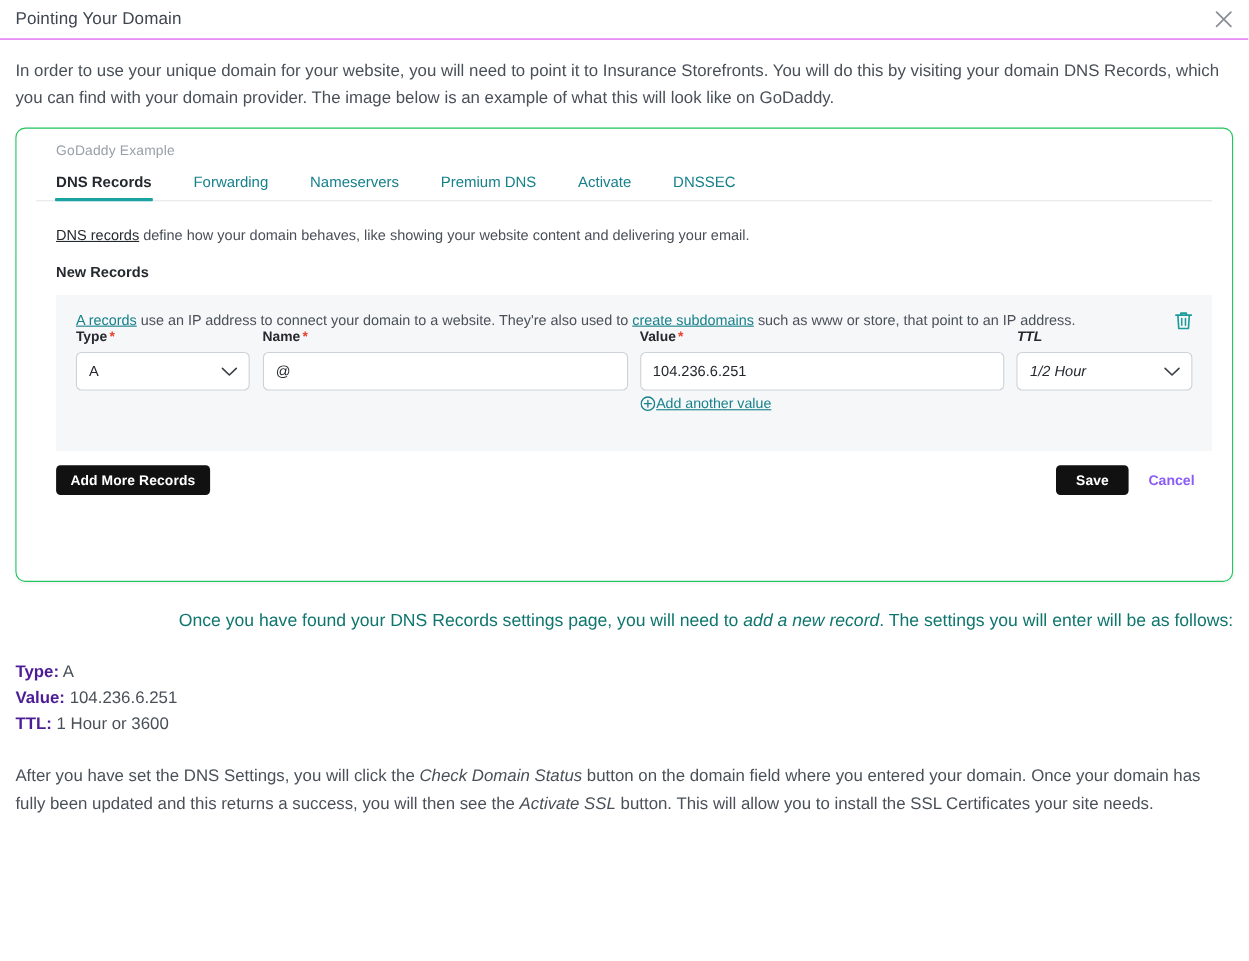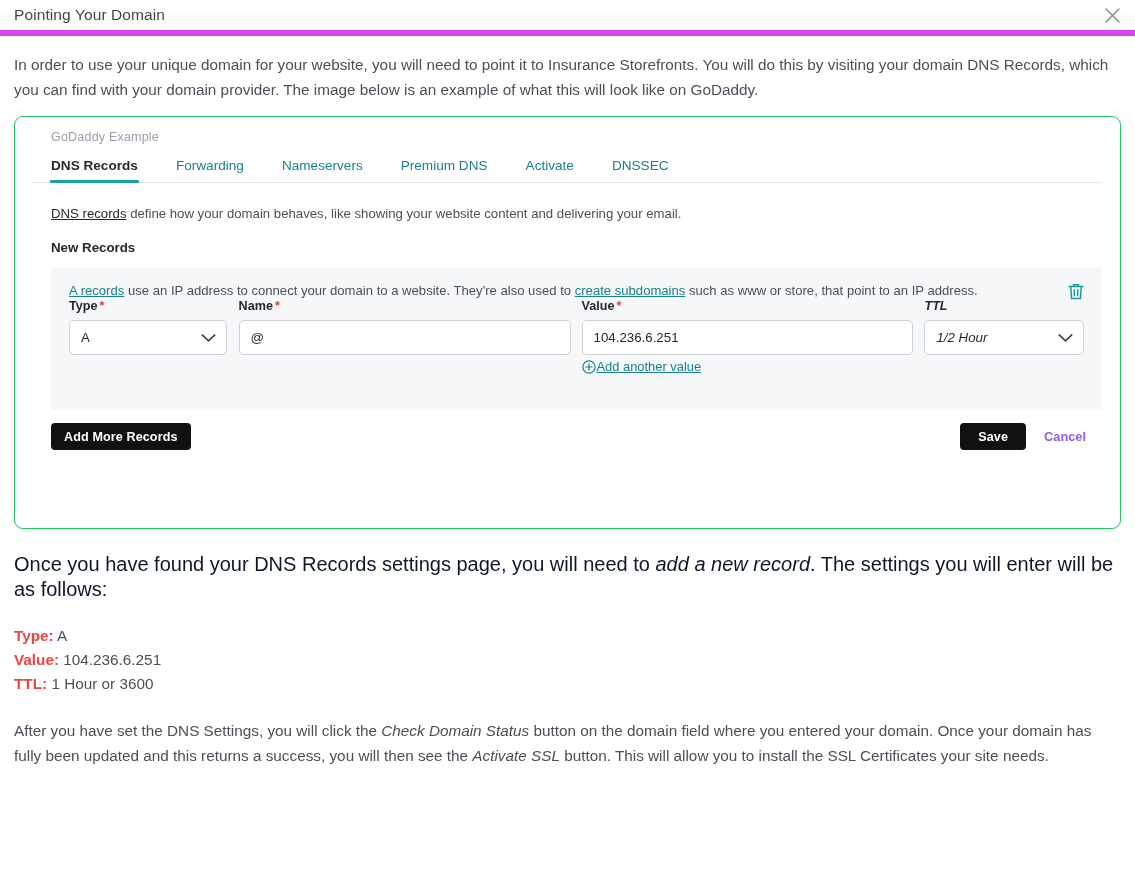--- a/index.html
+++ b/index.html
@@ -14,21 +14,21 @@
     width: 1135px; height: 874px;
     background: #ffffff;
     display: flex; flex-direction: column;
     position: relative;
   }
 
   
   .modal-header {
     height: 36px;
     flex: 0 0 36px;
-    border-bottom: 6px solid #d946ef;
+    border-bottom: 1px solid #d946ef;
     display: flex; align-items: center;
     padding: 0 14px 0 14px;
     position: relative;
     text-align: right;
   }
   .modal-title {
     font-size: 15.5px;
     color: #3f4551;
     letter-spacing: .1px;
   }
@@ -225,32 +225,33 @@
   .cancel-link {
     color: #8b5cf6;
     font-size: 12.8px;
     font-weight: bold;
     cursor: pointer;
     margin-right: 16px;
   }
 
   
   .after-p {
-    font-size: 20px;
+    font-size: 16px;
     line-height: 25px;
-    color: #0f172a;
+    color: #0f766e;
     margin: 23px 0 0 0;
+    text-align: right;
   }
   .spec-list {
     margin: 22px 0 0 0;
     font-size: 15.3px;
     line-height: 24px;
     color: #4a5058;
   }
-  .spec-list b { color: #ef4444; }
+  .spec-list b { color: #4c1d95; }
   .last-p {
     font-size: 15.3px;
     line-height: 25px;
     color: #4a5058;
     margin: 22px 0 0 0;
   }
   em { font-style: italic; }
 
   
   .modal-footer {

